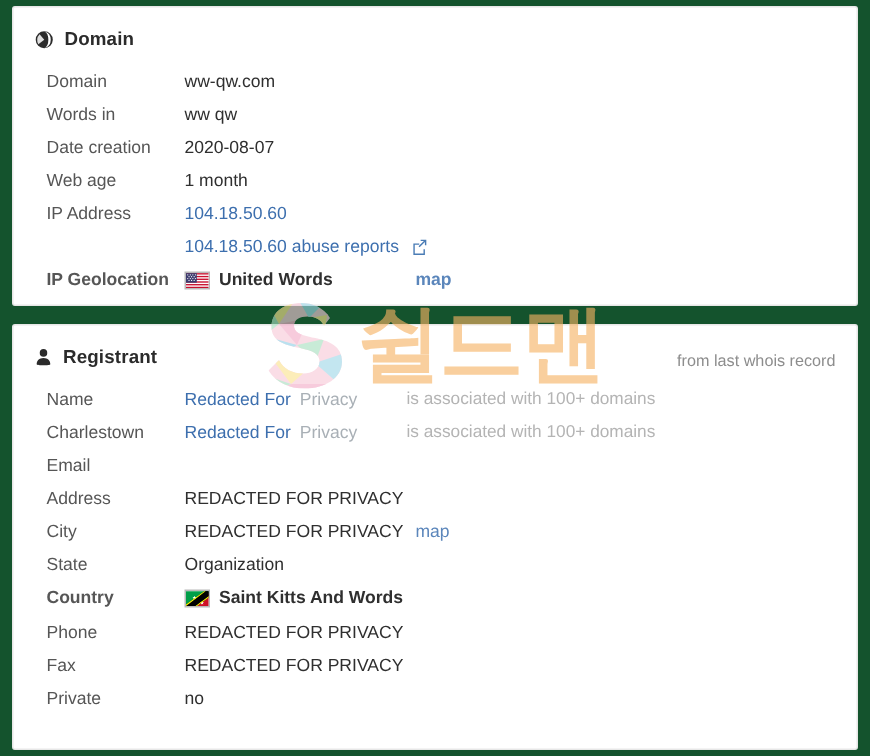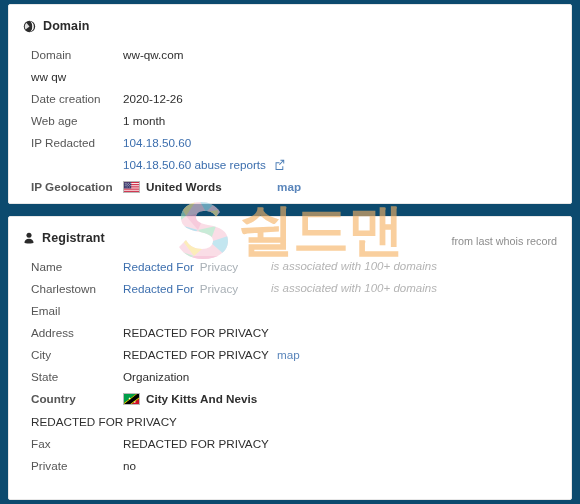--- a/index.html
+++ b/index.html
@@ -10,21 +10,21 @@
     height: 504px;
     background: #ffffff;
     font-family: "Liberation Sans", "DejaVu Sans", sans-serif;
     -webkit-font-smoothing: antialiased;
   }
   #page {
     position: relative;
     width: 580px;
     height: 504px;
     overflow: hidden;
-    background: #0c4a6e;
+    background: #14532d;
   }
 
   
   .card {
     position: absolute;
     left: 8px;
     width: 564px;
     background: #ffffff;
     border: 1px solid #e7e7e7;
     border-radius: 2px;
@@ -87,21 +87,20 @@
     font-size: 11.7px;
     text-decoration: none;
     cursor: pointer;
   }
   .note {
     position: absolute;
     left: 262px;
     font-size: 11.5px;
     color: #b4b4b4;
     white-space: nowrap;
-    font-style: italic;
   }
   .whois-note {
     position: absolute;
     right: 14px;
     top: 18px;
     font-size: 10.8px;
     color: #8d8d8d;
   }
 
   
@@ -163,35 +162,36 @@
     </div>
 
     <div class="rows">
 
       <div class="row">
         <div class="lbl">Domain</div>
         <div class="val">ww-qw.com</div>
       </div>
 
       <div class="row">
+        <div class="lbl">Words in</div>
         <div class="val">ww qw</div>
       </div>
 
       <div class="row">
         <div class="lbl">Date creation</div>
-        <div class="val">2020-12-26</div>
+        <div class="val">2020-08-07</div>
       </div>
 
       <div class="row">
         <div class="lbl">Web age</div>
         <div class="val">1 month</div>
       </div>
 
       <div class="row">
-        <div class="lbl">IP Redacted</div>
+        <div class="lbl">IP Address</div>
         <div class="val">
           <a class="link">104.18.50.60</a>
         </div>
       </div>
 
       <div class="row">
         <div class="lbl"></div>
         <div class="val">
           <a class="link">104.18.50.60 abuse reports</a>
           <span class="ext-icon">
@@ -308,25 +308,26 @@
               <polygon points="0,0 26,0 0,18" fill="#009e49"></polygon>
               <polygon points="26,0 26,18 0,18" fill="#ce1126"></polygon>
               <polygon points="0,13.6 18.6,0 26,0 26,4.4 7.4,18 0,18" fill="#000000"></polygon>
               <polygon points="0,15.1 19.9,0 26,0 26,2.9 5.9,18 0,18" fill="#000000"></polygon>
               <path d="M8.6 4.6 l0.52 1.34 1.43 0.06 -1.12 0.9 0.38 1.39 -1.21 -0.77 -1.21 0.77 0.38 -1.39 -1.12 -0.9 1.43 -0.06 z" fill="#ffffff"></path>
               <path d="M16.4 10.0 l0.52 1.34 1.43 0.06 -1.12 0.9 0.38 1.39 -1.21 -0.77 -1.21 0.77 0.38 -1.39 -1.12 -0.9 1.43 -0.06 z" fill="#ffffff"></path>
               <polygon points="0,13.6 18.6,0 19.9,0 0,15.1" fill="#ffff00"></polygon>
               <polygon points="7.4,18 26,4.4 26,2.9 5.9,18" fill="#ffff00"></polygon>
             </svg>
           </span>
-          <span>City Kitts And Nevis</span>
-        </div>
-      </div>
-
-      <div class="row">
+          <span>Saint Kitts And Words</span>
+        </div>
+      </div>
+
+      <div class="row">
+        <div class="lbl">Phone</div>
         <div class="val">REDACTED FOR PRIVACY</div>
       </div>
 
       <div class="row">
         <div class="lbl">Fax</div>
         <div class="val">REDACTED FOR PRIVACY</div>
       </div>
 
       <div class="row">
         <div class="lbl">Private</div>

